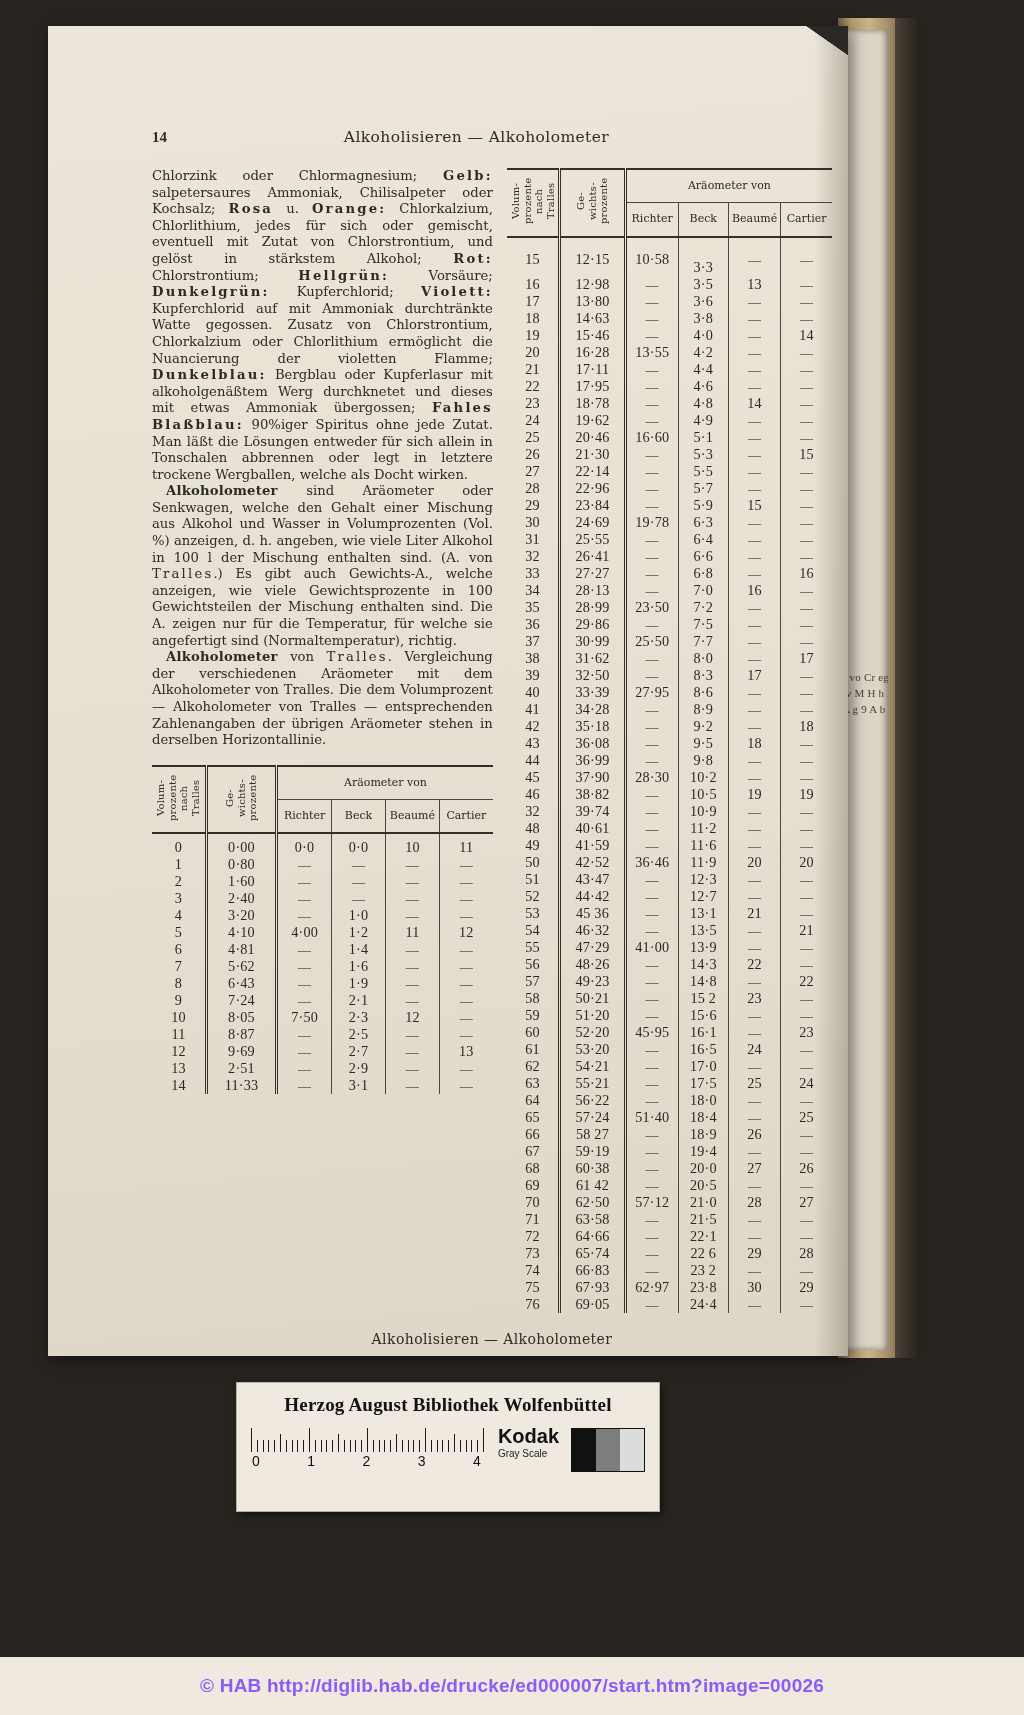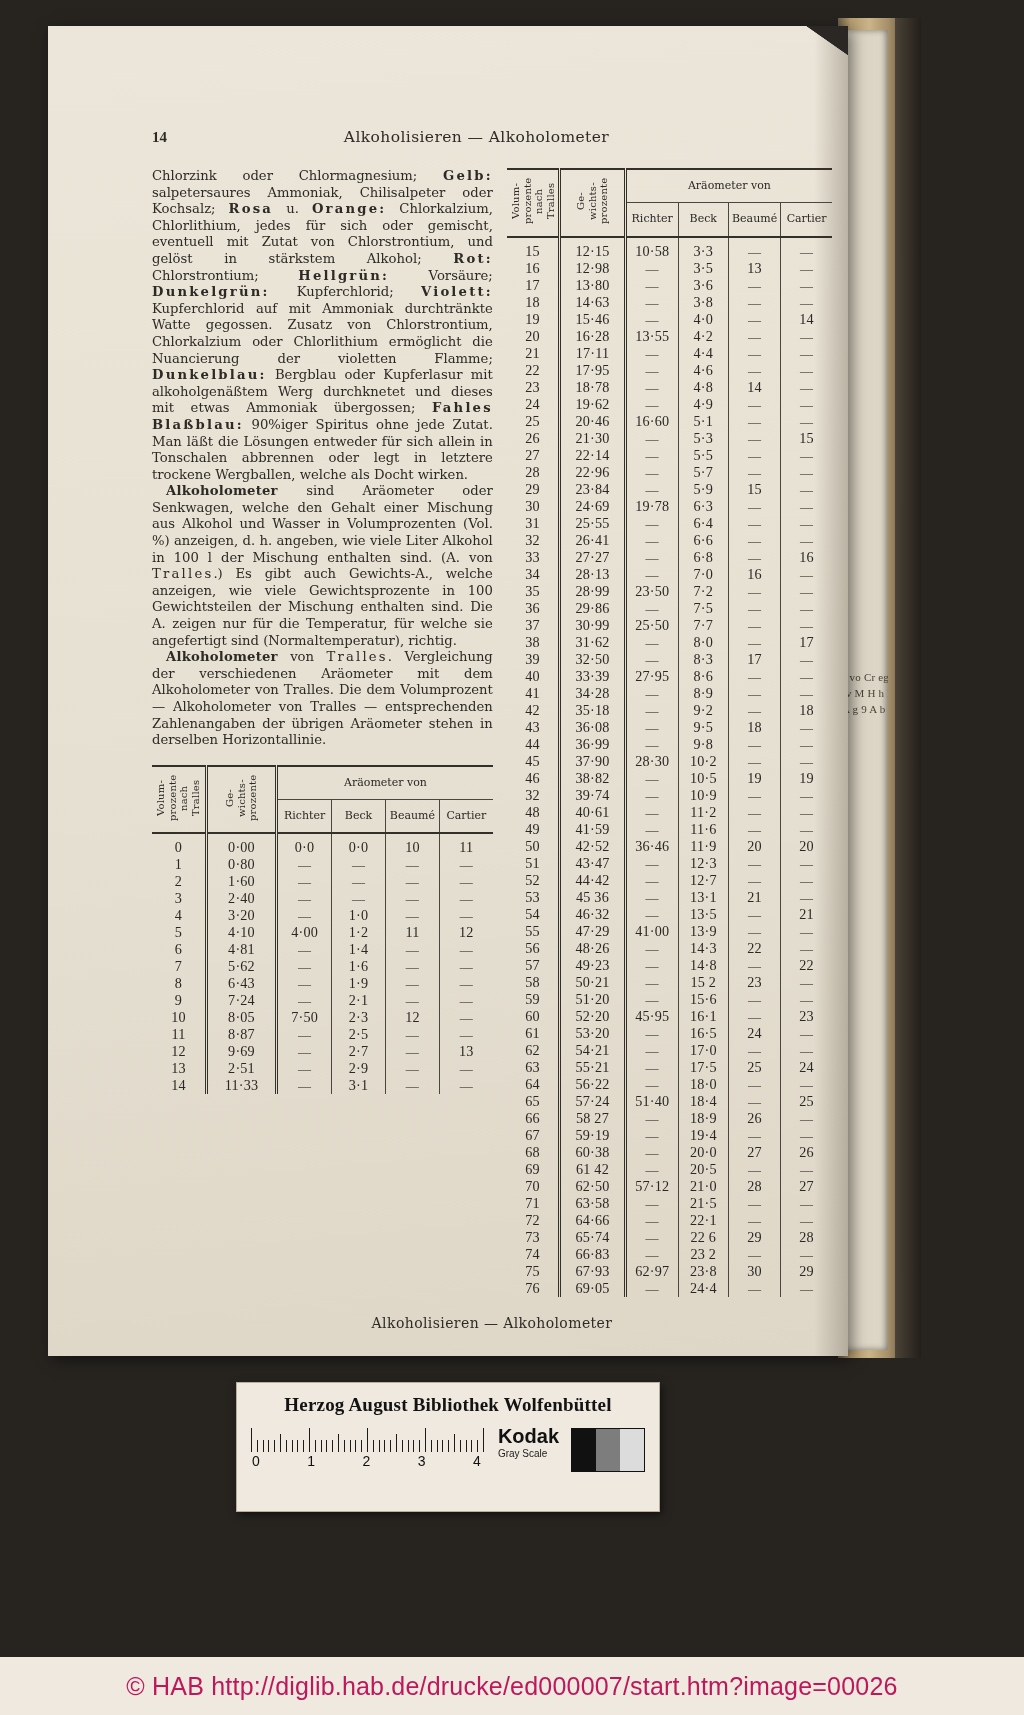--- a/index.html
+++ b/index.html
@@ -131,21 +131,21 @@
   .kodak-sub{font-family:"Liberation Sans",sans-serif;font-size:10px;color:#222;margin-top:2px;}
   .swatches{display:flex;margin-left:12px;margin-top:2px;border:1px solid #111;}
   .swatches div{width:24px;height:42px;}
 
   
   .footer{
     position:absolute;left:0;bottom:0;width:1024px;height:58px;
     background:#efe9df;display:flex;align-items:center;justify-content:center;
   }
   .footer span{
-    font-family:"Liberation Sans",sans-serif;font-weight:normal;font-size:25px;color:#be185d;
+    font-family:"Liberation Sans",sans-serif;font-weight:bold;font-size:19px;color:#8b5cf6;
     letter-spacing:.2px;
   }
 </style>
 </head>
 <body>
 
 <div class="scan-bg"></div>
 <div class="book-edge"></div>
 <div class="book-edge-dark"></div>
 
@@ -345,21 +345,21 @@
                 <th class="acol sgl-l">Beck</th>
                 <th class="acol sgl-l">Beaumé</th>
                 <th class="acol sgl-l">Cartier</th>
               </tr>
             </thead>
             <tbody>
                 <tr>
                   <td class="numcol" style="padding-top: 5px;">15</td>
                   <td class="gewcol dbl-l" style="padding-top: 5px;">12·15</td>
                   <td class="acol dbl-l" style="padding-top: 5px;">10·58</td>
-                  <td class="acol sgl-l" style="padding-top: 5px;">3·3</td>
+                  <td class="acol sgl-l" style="padding-top: 21px;">3·3</td>
                   <td class="acol sgl-l dash" style="padding-top: 5px;">—</td>
                   <td class="acol sgl-l dash" style="padding-top: 5px;">—</td>
                 </tr>
                 <tr>
                   <td class="numcol">16</td>
                   <td class="gewcol dbl-l">12·98</td>
                   <td class="acol dbl-l dash">—</td>
                   <td class="acol sgl-l">3·5</td>
                   <td class="acol sgl-l">13</td>
                   <td class="acol sgl-l dash">—</td>

